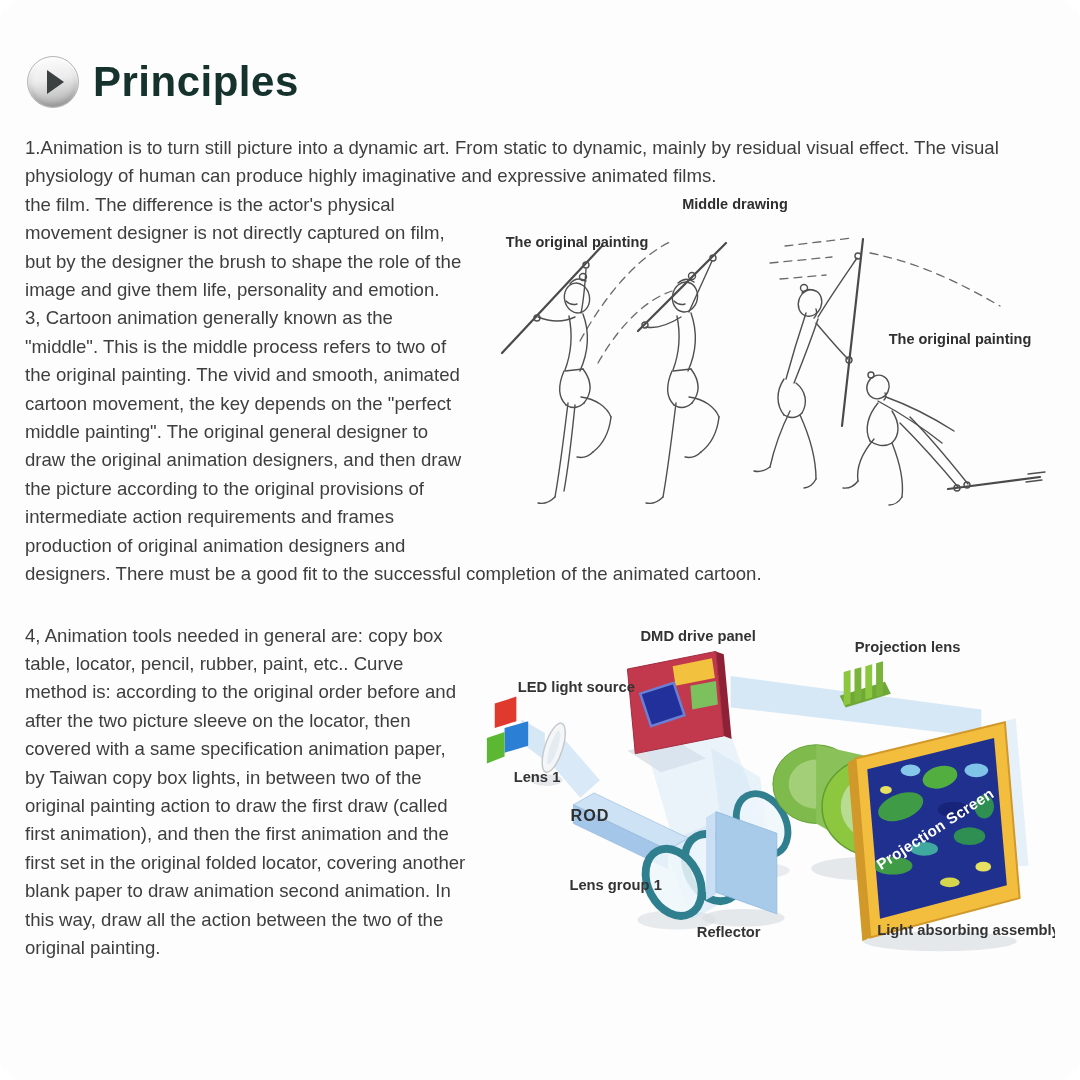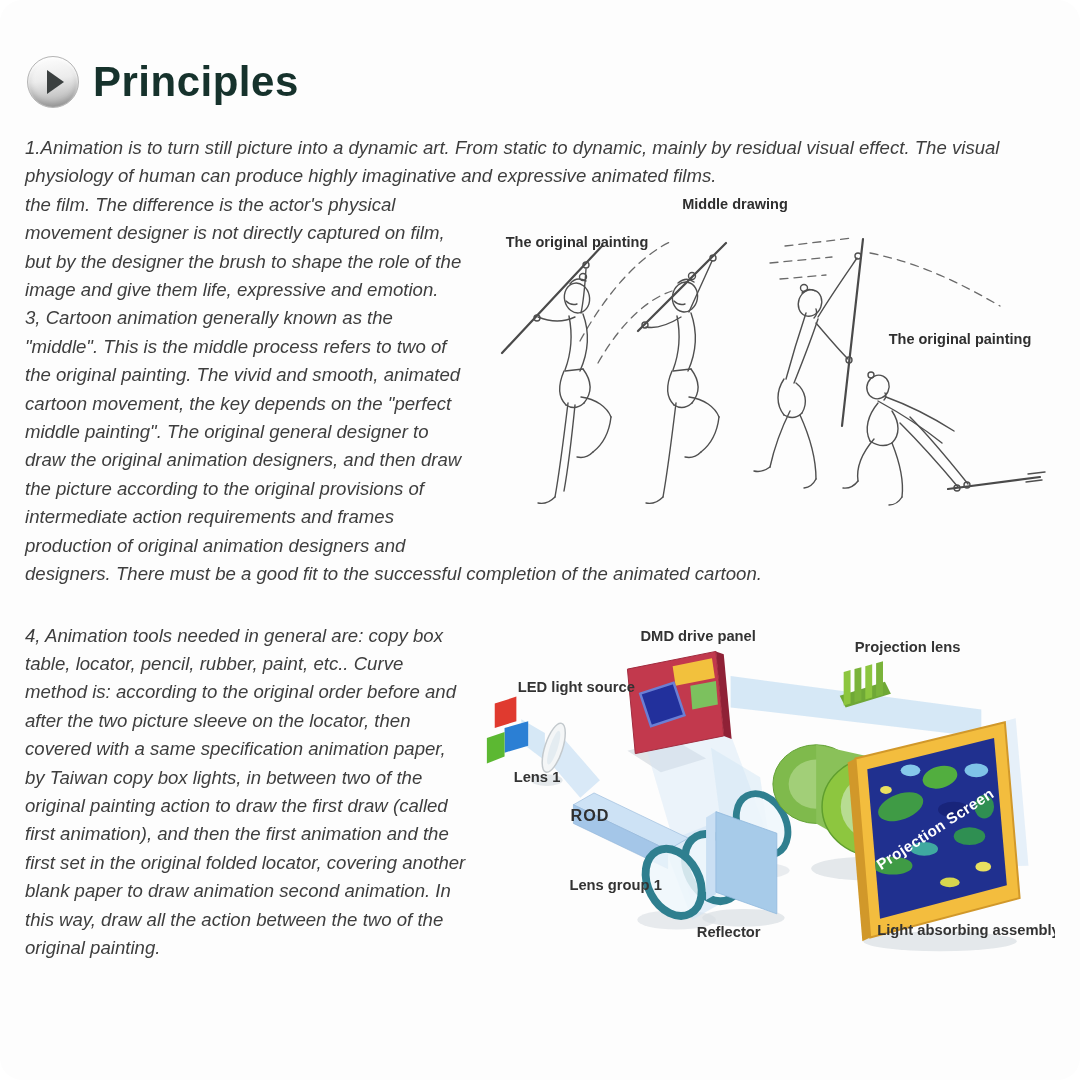--- a/index.html
+++ b/index.html
@@ -16,21 +16,21 @@
     border:1px solid #b5b5b5;
     box-shadow:inset 0 2px 3px rgba(255,255,255,.9), inset 0 -4px 6px rgba(0,0,0,.18);
   }
   .play-icon::after{
     content:"";position:absolute;left:19px;top:13px;
     border-left:17px solid #3b4040;border-top:12px solid transparent;border-bottom:12px solid transparent;
   }
   .page-title{
     font-size:42px;font-weight:bold;color:#16322c;letter-spacing:.5px;margin:0 0 0 14px;line-height:1;
   }
-  p.body-text{font-size:18.6px;line-height:28.4px;margin:0;text-align:left;font-style:italic;}
+  p.body-text{font-size:18.6px;line-height:28.4px;margin:0;text-align:left;}
   .sketch-figure{float:right;width:575px;height:336px;margin:0 0 8px 14px;}
   .diagram-figure{float:right;width:575px;height:335px;margin:0 0 6px 10px;}
   .section-2{clear:both;margin-top:33px;}
   .slabel{font-size:14.5px;font-weight:600;fill:#2f2f2f;}
   .dlabel{font-size:15px;font-weight:600;fill:#333333;}
   .dlabel-big{font-size:16.5px;font-weight:700;fill:#2f2f2f;letter-spacing:1px;}
   .screen-text{font-size:15.5px;font-weight:bold;fill:#ffffff;letter-spacing:.4px;}
   .sk{stroke:#4f4f4f;stroke-width:1.4;fill:none;stroke-linecap:round;stroke-linejoin:round;}
   .staff{stroke:#4a4a4a;stroke-width:2.2;fill:none;stroke-linecap:round;}
   .motion{stroke:#6a6a6a;stroke-width:1.3;fill:none;stroke-dasharray:8 6;stroke-linecap:round;}
@@ -145,21 +145,21 @@
         <path class="sk" d="M 378,290 q -6,8 -15,7"></path>
         <path class="sk" d="M 412,252 C 420,272 424,290 422,306"></path>
         <path class="sk" d="M 422,306 q -5,8 -13,8"></path>
       </g>
 
       <text class="slabel" x="255" y="18" text-anchor="middle">Middle drawing</text>
       <text class="slabel" x="97" y="56" text-anchor="middle">The original painting</text>
       <text class="slabel" x="480" y="153" text-anchor="middle">The original painting</text>
     </svg>
 
-    <p class="body-text">the film. The difference is the actor's physical movement designer is not directly captured on film, but by the designer the brush to shape the role of the image and give them life, expressive and emotion.</p>
+    <p class="body-text">the film. The difference is the actor's physical movement designer is not directly captured on film, but by the designer the brush to shape the role of the image and give them life, personality and emotion.</p>
     <p class="body-text">3, Cartoon animation generally known as the "middle". This is the middle process refers to two of the original painting. The vivid and smooth, animated cartoon movement, the key depends on the "perfect middle painting". The original general designer to draw the original animation designers, and then draw the picture according to the original provisions of intermediate action requirements and frames production of original animation designers and designers. There must be a good fit to the successful completion of the animated cartoon.</p>
   </div>
 
   <div class="section-2">
 
     <svg class="diagram-figure" viewBox="0 0 585 335">
       <defs>
         <clipPath id="mapClip">
             <polygon points="394,147 523,115 536,265 407,299"></polygon>
           </clipPath>

